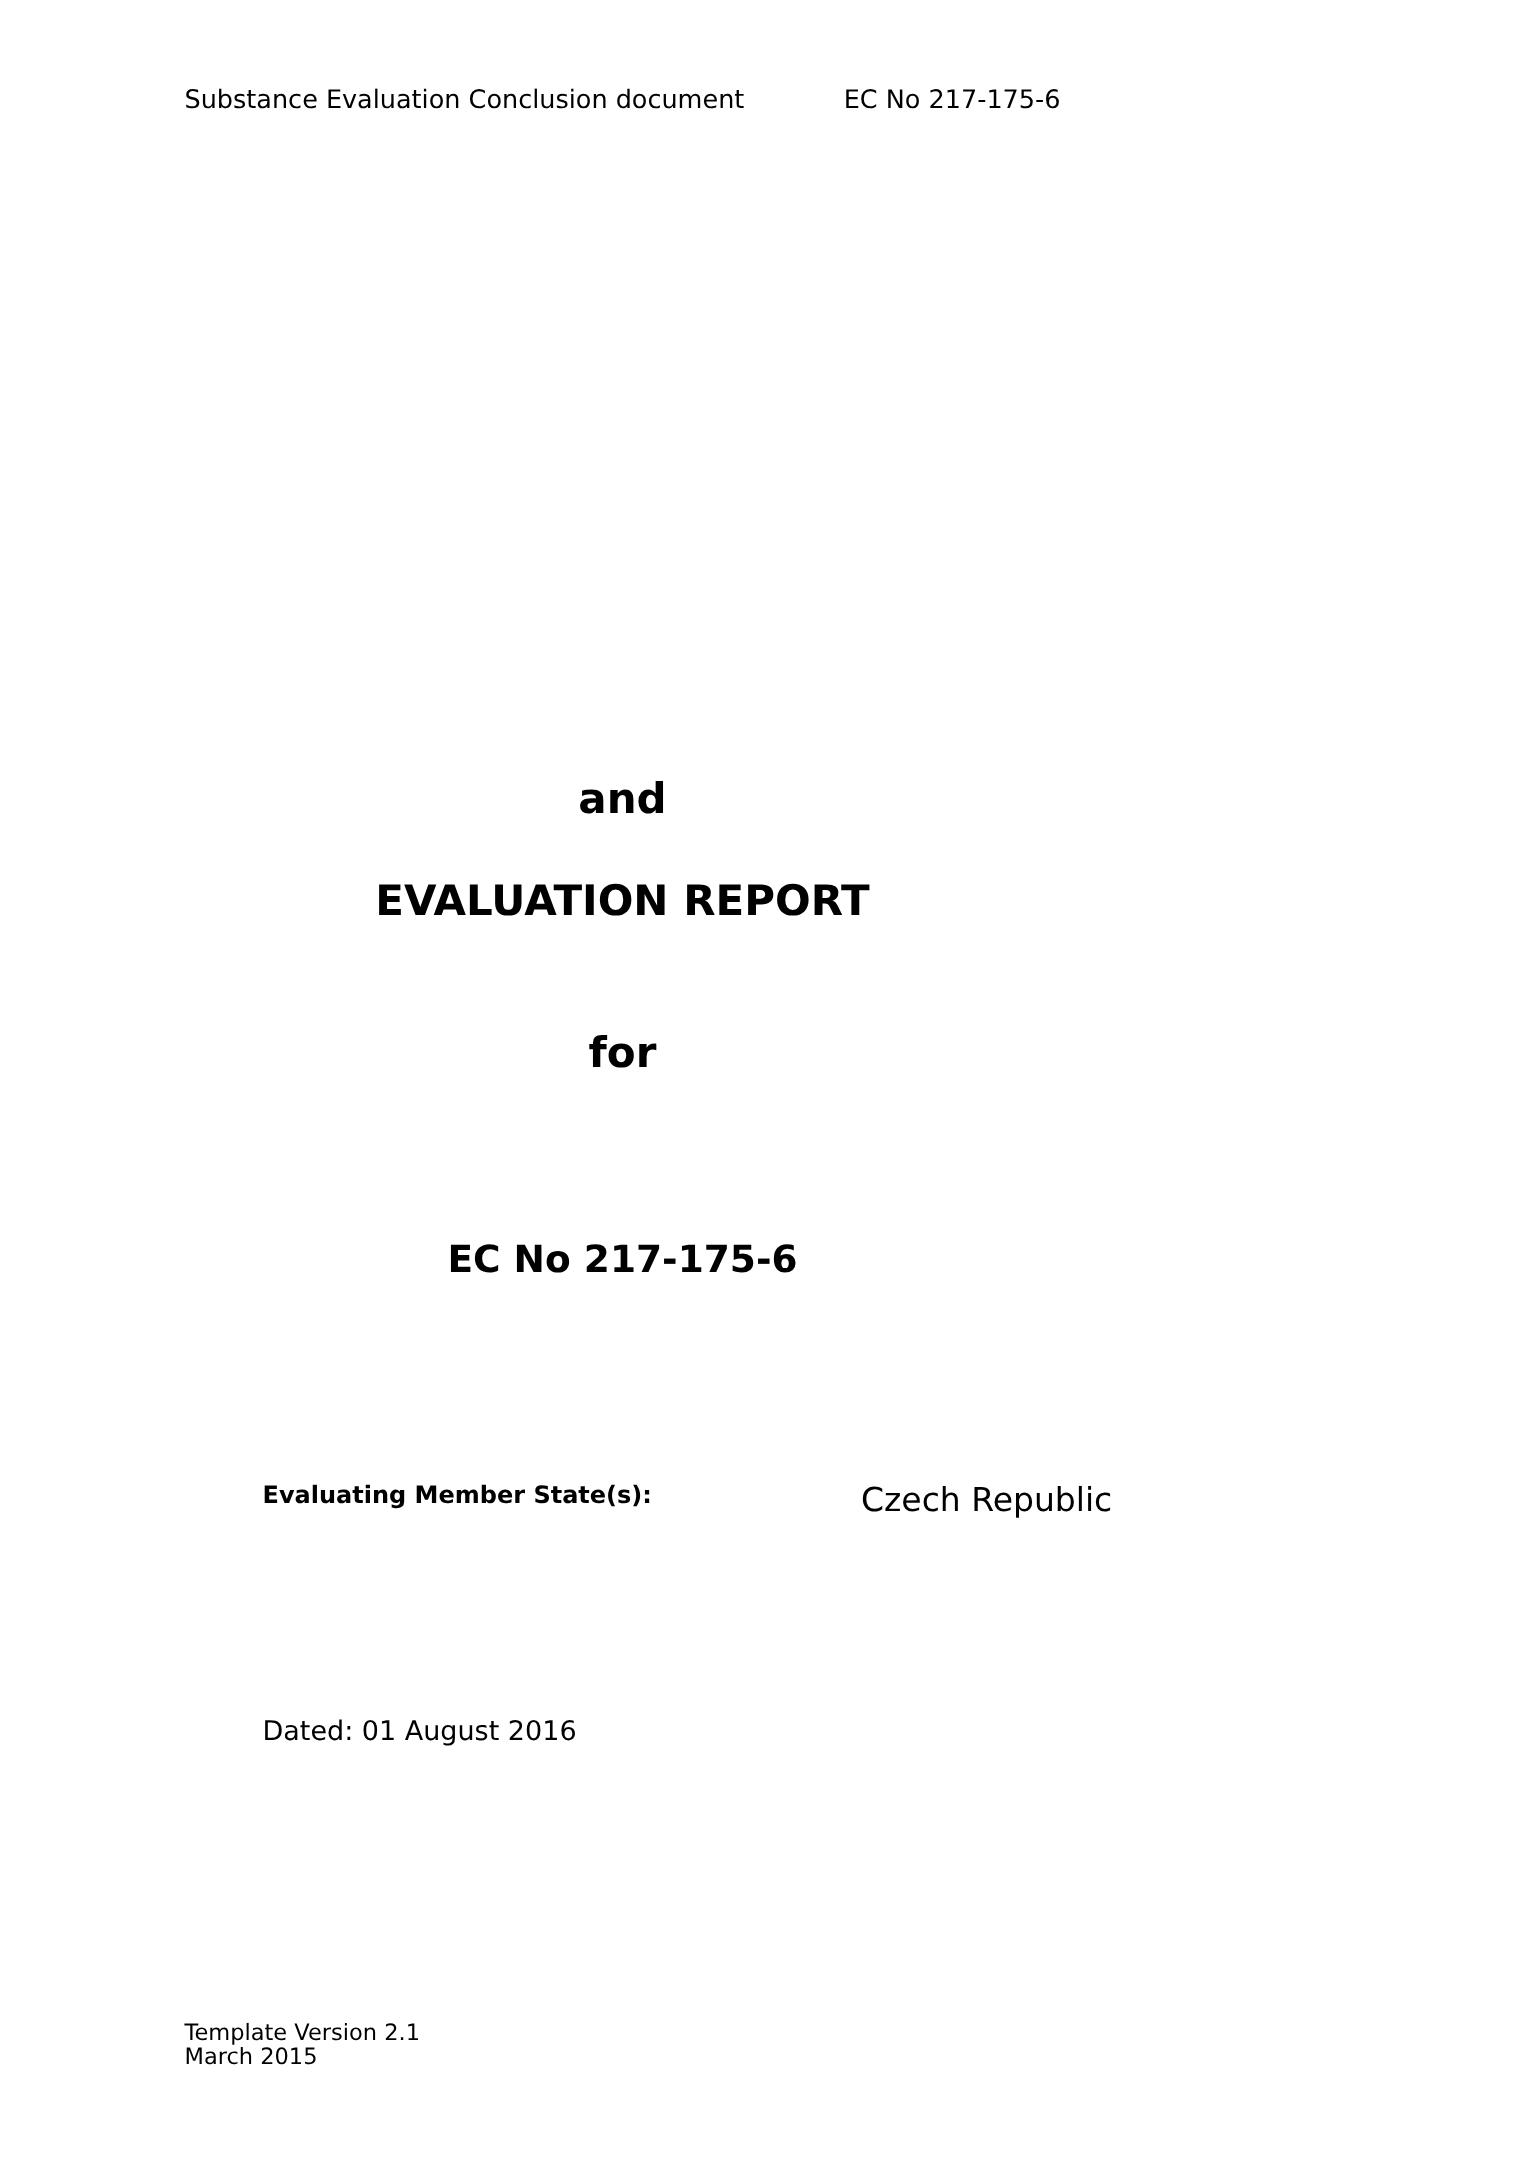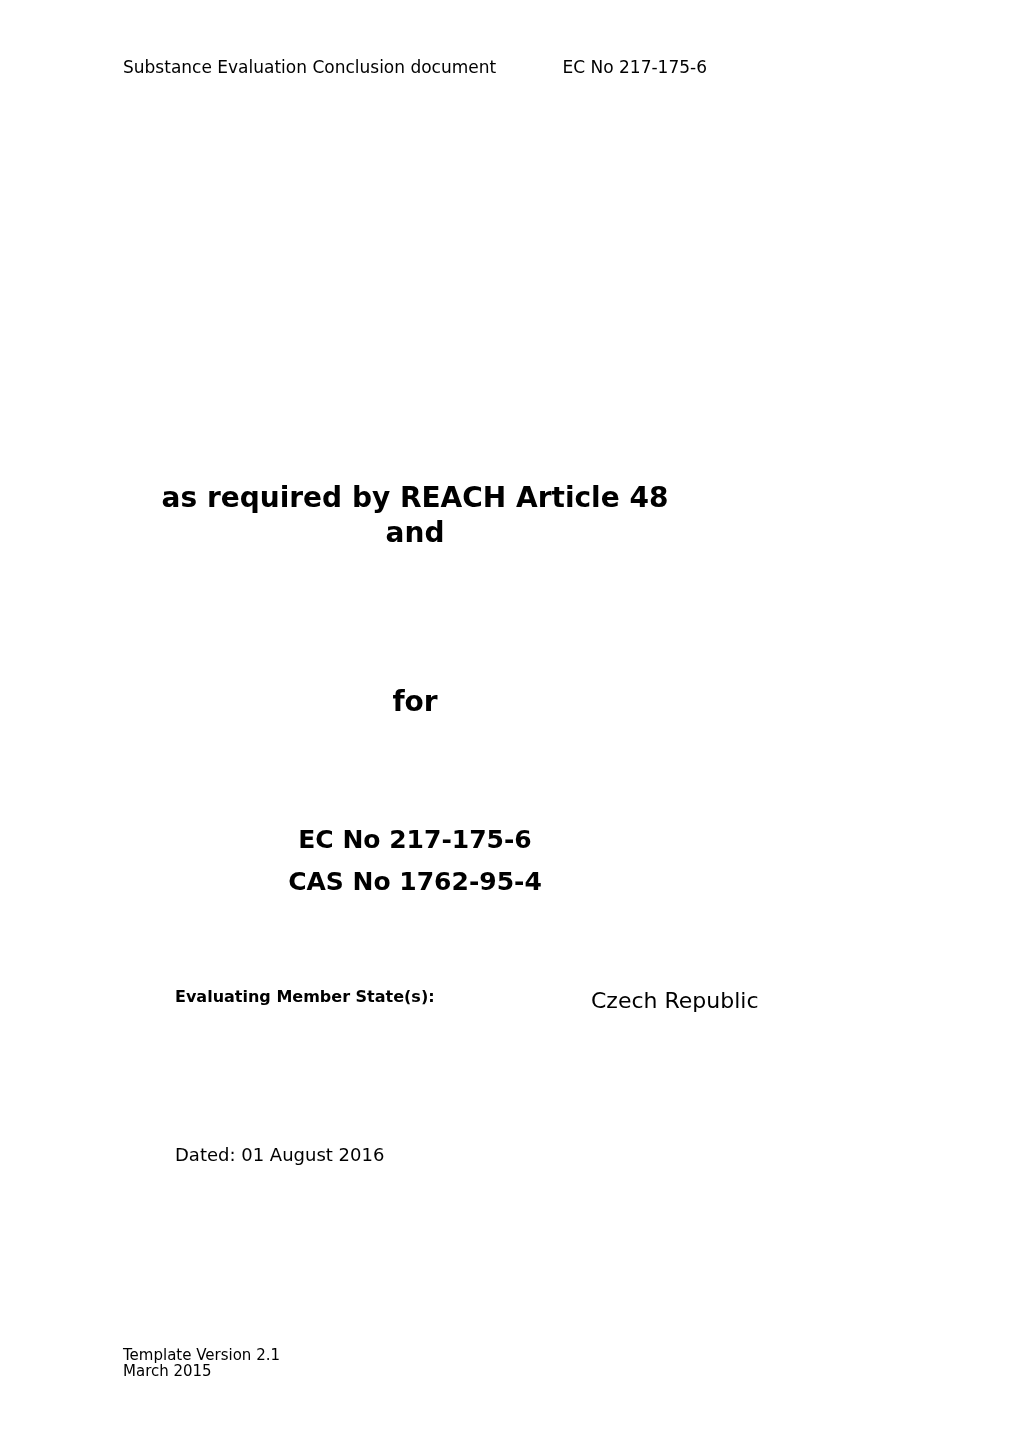--- a/index.html
+++ b/index.html
@@ -58,21 +58,20 @@
     font-weight: bold;
     line-height: 1;
     white-space: nowrap;
   }
   .ems-value {
     top: 990px;
     left: 574px;
     font-size: 22px;
     line-height: 1;
     white-space: nowrap;
-    margin-left: 17px;
   }
 
   .dated-line {
     top: 1106px;
     left: 175px;
     font-size: 18px;
     line-height: 1;
     white-space: nowrap;
     margin-top: 40px;
   }
@@ -89,31 +88,30 @@
 <body>
 
 <div class="page">
 
   <div class="abs header-row">
     <span>Substance Evaluation Conclusion document</span>
     <span>EC No 217-175-6</span>
   </div>
 
 
-  <div class="abs centered title-line line-2">as required by REACH Article 48</div>
 
   <div class="abs centered title-line line-3">and</div>
 
+  <div class="abs centered title-line line-4">EVALUATION REPORT</div>
 
   <div class="abs centered for-line">for</div>
 
 
   <div class="abs centered substance-ec">EC No 217-175-6</div>
 
-  <div class="abs centered substance-cas">CAS No 1762-95-4</div>
 
   <div class="abs ems-label">Evaluating Member State(s):</div>
 
   <div class="abs ems-value">Czech Republic</div>
 
   <div class="abs dated-line">Dated: 01 August 2016</div>
 
   <div class="abs footer-block">
     <div>Template Version 2.1</div>
     <div>March 2015</div>

